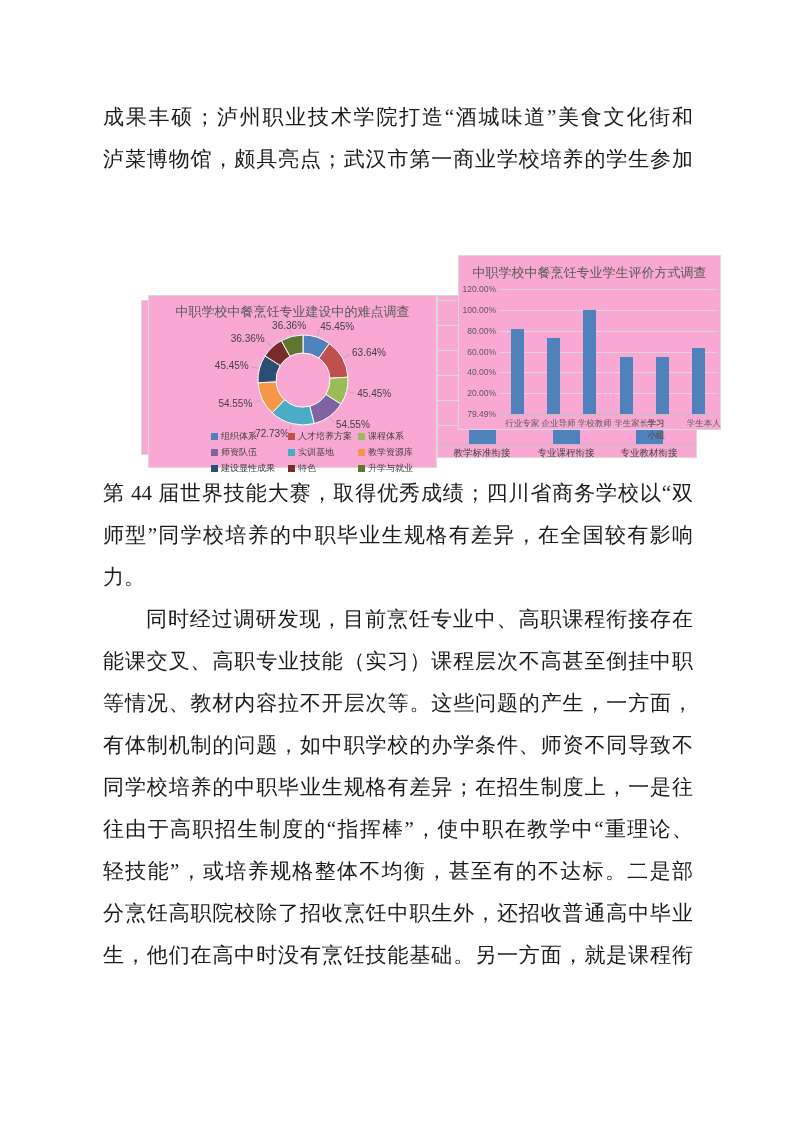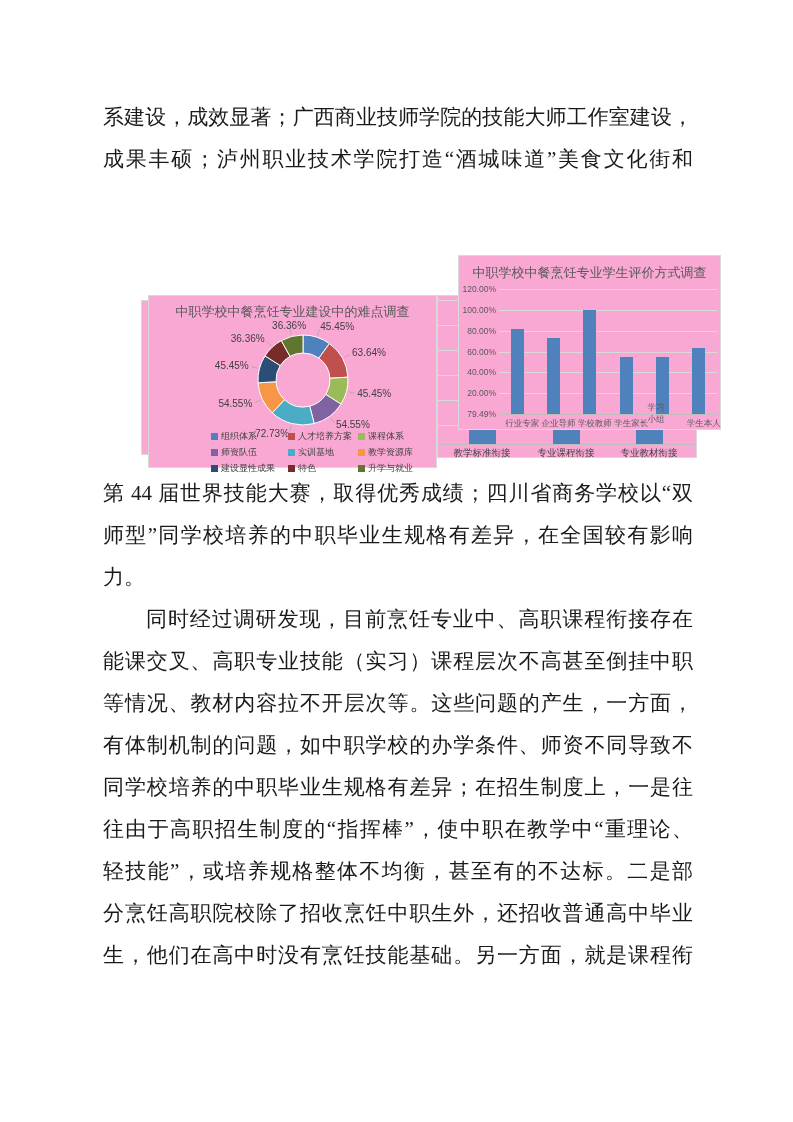--- a/index.html
+++ b/index.html
@@ -27,22 +27,22 @@
       line-height:16px;white-space:nowrap;}
   .legend i{display:inline-block;width:7px;height:7px;margin-right:3px;vertical-align:middle;}
   svg text{font-family:"Liberation Sans","DejaVu Sans",sans-serif;}
 </style>
 </head>
 <body>
 
 <div class="page">
 
   <div class="para" id="para-top" style="top:96px">
-      <div class="jline">系建设，成效显著；广西商业技师学院的技能大师工作室建设，</div>
       <div class="jline">成果丰硕；泸州职业技术学院打造“酒城味道”美食文化街和</div>
+      <div class="jline">泸菜博物馆，颇具亮点；武汉市第一商业学校培养的学生参加</div>
     </div>
   <div class="para" id="para-mid" style="top:472px">
       <div class="jline">第 44 届世界技能大赛，取得优秀成绩；四川省商务学校以“双</div>
       <div class="jline">师型”同学校培养的中职毕业生规格有差异，在全国较有影响</div>
       <div class="jline short">力。</div>
     </div>
   <div class="para" id="para-bottom" style="top:598px">
       <div class="jline indent">同时经过调研发现，目前烹饪专业中、高职课程衔接存在</div>
       <div class="jline">能课交叉、高职专业技能（实习）课程层次不高甚至倒挂中职</div>
       <div class="jline">等情况、教材内容拉不开层次等。这些问题的产生，一方面，</div>
@@ -136,18 +136,18 @@
       <div class="ytick" style="left: 0px; top: 28px;">120.00%</div>
       <div class="bar" style="left: 51.7px; top: 72.8px; width: 13px; height: 85.2px; background: rgb(79, 129, 189);"></div>
       <div class="xtick" style="left: 36.2px; top: 162px; width: 44px;">行业专家</div>
       <div class="bar" style="left: 88px; top: 82.2px; width: 13px; height: 75.8px; background: rgb(79, 129, 189);"></div>
       <div class="xtick" style="left: 72.5px; top: 162px; width: 44px;">企业导师</div>
       <div class="bar" style="left: 124.3px; top: 53.8px; width: 13px; height: 104.2px; background: rgb(79, 129, 189);"></div>
       <div class="xtick" style="left: 108.8px; top: 162px; width: 44px;">学校教师</div>
       <div class="bar" style="left: 160.7px; top: 101.2px; width: 13px; height: 56.8px; background: rgb(79, 129, 189);"></div>
       <div class="xtick" style="left: 145.2px; top: 162px; width: 44px;">学生家长</div>
       <div class="bar" style="left: 197px; top: 101.2px; width: 13px; height: 56.8px; background: rgb(79, 129, 189);"></div>
-      <div class="xtick" style="left: 181.5px; top: 146px; width: 24px;">学习小组</div>
+      <div class="xtick" style="left: 181.5px; top: 162px; width: 24px; font-weight: bold;">学习小组</div>
       <div class="bar" style="left: 233.3px; top: 91.7px; width: 13px; height: 66.3px; background: rgb(79, 129, 189);"></div>
       <div class="xtick" style="left: 217.8px; top: 162px; width: 44px;">学生本人</div>
     </div>
 
 </div>
 
 </body></html>

